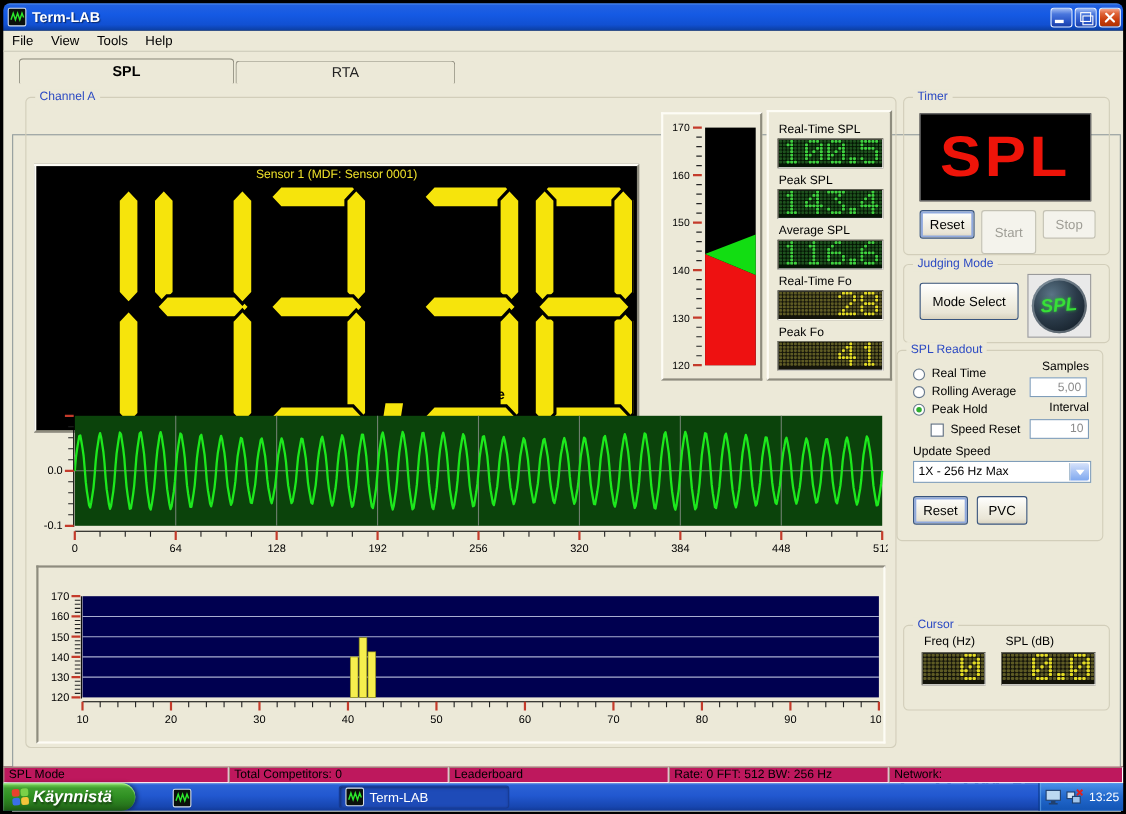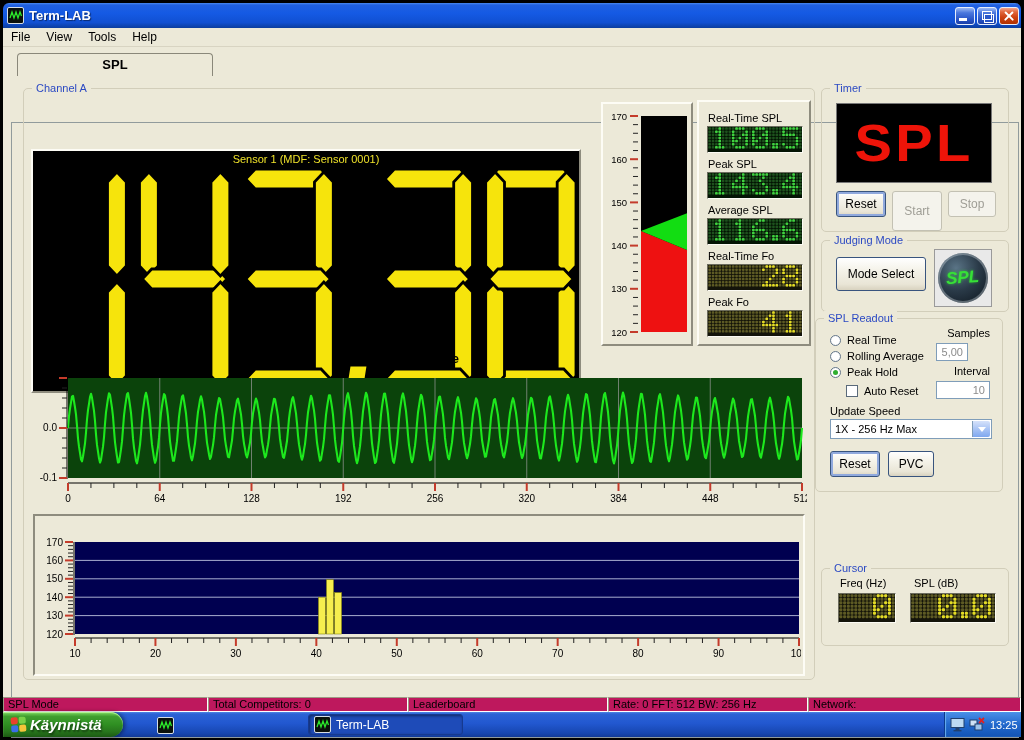--- a/index.html
+++ b/index.html
@@ -132,20 +132,21 @@
   <div id="menubar" class="abs">
       <span class="mi">File</span>
       <span class="mi">View</span>
       <span class="mi">Tools</span>
       <span class="mi">Help</span>
     </div>
 
   <div id="client" class="abs">
 
     <div class="tab" style="left:14px;top:6px;width:196px;height:23px;z-index:3;font-weight:bold;line-height:22px;"><span>SPL</span></div>
+    <div class="tab" style="left:211px;top:8px;width:200px;height:21px;color:#222;line-height:20px;"><span>RTA</span></div>
 
     <div id="pane" class="abs"></div>
 
     <div class="grp" style="left:20px;top:41px;width:792px;height:592px;">
       <span class="glbl">Channel A</span>
     </div>
 
     <div id="bigdisp" class="abs">
       <div id="sensorhdr">Sensor 1 (MDF: Sensor 0001)</div>
       <div id="segbox" class="abs" style="left:3px;top:18px;width:540px;height:220px;">
@@ -1672,23 +1673,23 @@
           <div class="radio abs" style="left: 14px; top: 16px;"></div>
           <span class="rlbl" style="left: 31px; top: 15px;">Real Time</span>
           <div class="radio abs" style="left: 14px; top: 32px;"></div>
           <span class="rlbl" style="left: 31px; top: 31px;">Rolling Average</span>
           <div class="radio abs" style="left: 14px; top: 48px;">
             <div class="dot"></div>
           </div>
           <span class="rlbl" style="left: 31px; top: 47px;">Peak Hold</span>
         </div>
       <div class="chk" style="left:30px;top:66px;"></div>
-      <span class="rlbl" style="left:48px;top:66px;">Auto Reset</span>
+      <span class="rlbl" style="left:48px;top:66px;">Speed Reset</span>
       <span class="rlbl" style="left:104px;top:8px;width:70px;text-align:right;">Samples</span>
-      <div class="fld" style="left:120px;top:24px;width:32px;height:18px;">5,00</div>
+      <div class="fld" style="left:120px;top:24px;width:52px;height:18px;">5,00</div>
       <span class="rlbl" style="left:104px;top:46px;width:70px;text-align:right;">Interval</span>
       <div class="fld" style="left:120px;top:62px;width:54px;height:18px;">10</div>
       <span class="rlbl" style="left:14px;top:86px;">Update Speed</span>
       <div id="combo" class="abs">
         <span>1X - 256 Hz Max</span>
         <div id="carrow">
             <div class="tri"></div>
           </div>
       </div>
       <div class="btn def" style="left:14px;top:132px;width:50px;height:26px;">Reset</div>

